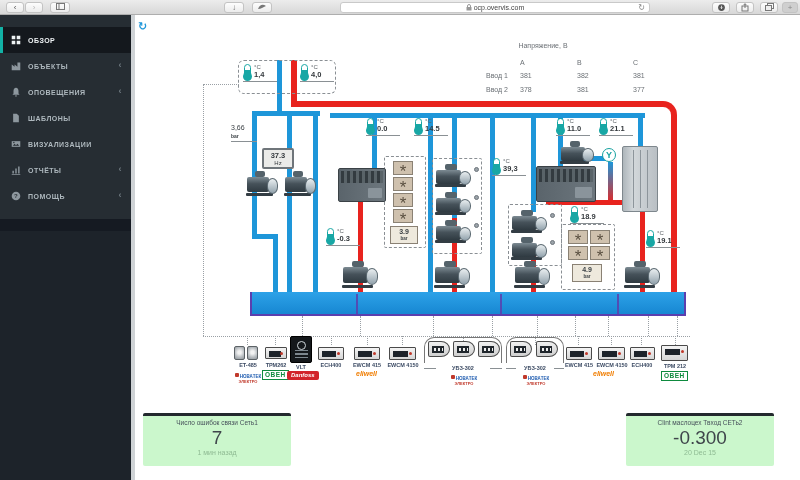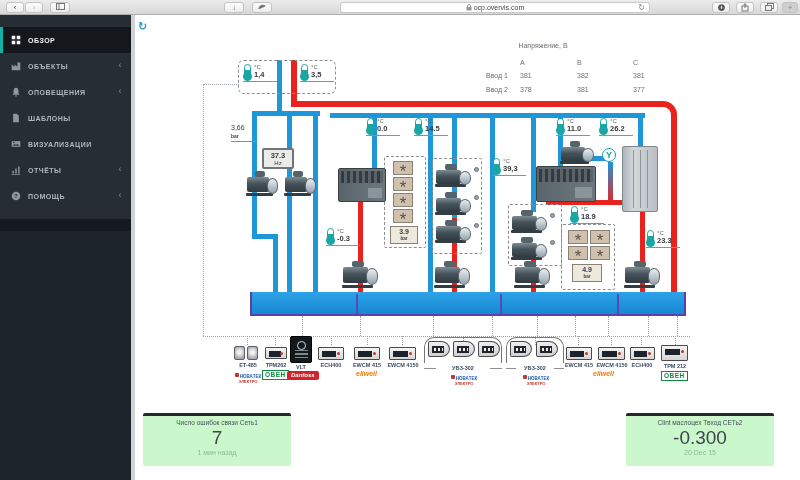--- a/index.html
+++ b/index.html
@@ -391,21 +391,21 @@
     <span class="t-ic"></span>
     <span class="t-txt">
         <i class="t-u">°C</i>
         <b class="t-v">1,4</b>
       </span>
   </div>
   <div class="abs thermo" style="left:300px;top:64px;">
     <span class="t-ic"></span>
     <span class="t-txt">
         <i class="t-u">°C</i>
-        <b class="t-v">3,5</b>
+        <b class="t-v">4,0</b>
       </span>
   </div>
   <div class="abs thermo" style="left:366px;top:118px;">
     <span class="t-ic"></span>
     <span class="t-txt">
         <i class="t-u">°C</i>
         <b class="t-v">0.0</b>
       </span>
   </div>
   <div class="abs thermo" style="left:414px;top:118px;">
@@ -419,42 +419,42 @@
     <span class="t-ic"></span>
     <span class="t-txt">
         <i class="t-u">°C</i>
         <b class="t-v">11.0</b>
       </span>
   </div>
   <div class="abs thermo" style="left:599px;top:118px;">
     <span class="t-ic"></span>
     <span class="t-txt">
         <i class="t-u">°C</i>
-        <b class="t-v">26.2</b>
+        <b class="t-v">21.1</b>
       </span>
   </div>
   <div class="abs thermo" style="left:492px;top:158px;">
     <span class="t-ic"></span>
     <span class="t-txt">
         <i class="t-u">°C</i>
         <b class="t-v">39,3</b>
       </span>
   </div>
   <div class="abs thermo" style="left:570px;top:206px;">
     <span class="t-ic"></span>
     <span class="t-txt">
         <i class="t-u">°C</i>
         <b class="t-v">18.9</b>
       </span>
   </div>
   <div class="abs thermo" style="left:646px;top:230px;">
     <span class="t-ic"></span>
     <span class="t-txt">
         <i class="t-u">°C</i>
-        <b class="t-v">23.3</b>
+        <b class="t-v">19.1</b>
       </span>
   </div>
   <div class="abs thermo" style="left:326px;top:228px;">
     <span class="t-ic"></span>
     <span class="t-txt">
         <i class="t-u">°C</i>
         <b class="t-v">-0.3</b>
       </span>
   </div>
 

